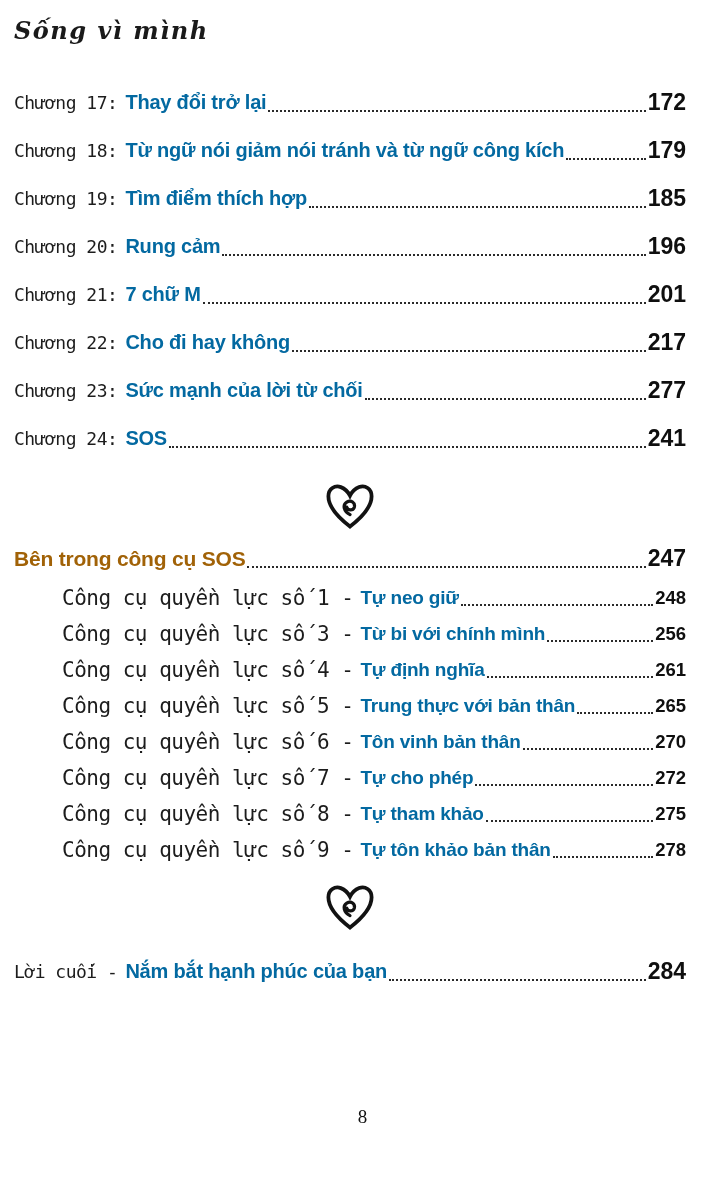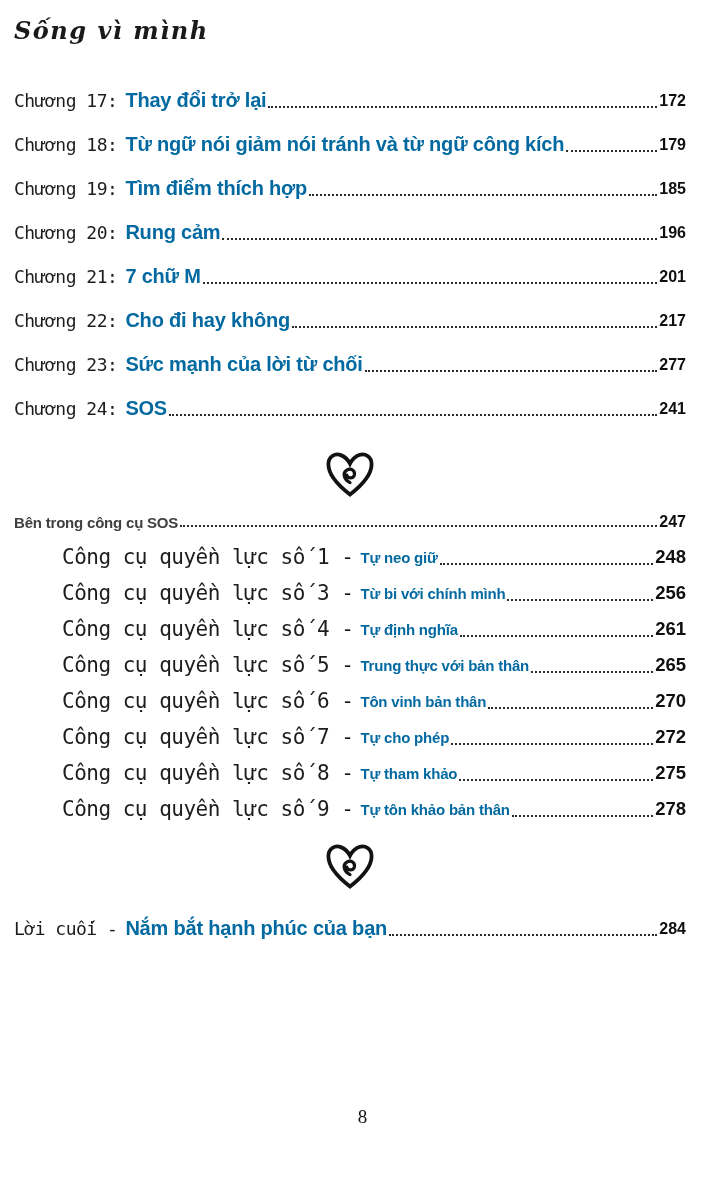--- a/index.html
+++ b/index.html
@@ -32,36 +32,36 @@
     white-space:nowrap;margin-left:8px;letter-spacing:-0.2px;
   }
   .leader{
     flex:1;align-self:stretch;position:relative;min-width:14px;
   }
   .leader::after{
     content:"";position:absolute;left:2px;right:2px;bottom:4px;
     border-bottom:2px dotted #2a2a2a;
   }
   .pageno{
-    font-weight:700;font-size:16px;color:#0f0f0f;white-space:nowrap;
+    font-weight:700;font-size:23px;color:#0f0f0f;white-space:nowrap;
   }
 
   .ornament{box-sizing:border-box;text-align:center;padding:8px 0 10px 0;}
   .ornament svg{display:inline-block;}
 
   .section-row{margin-bottom:14px;}
   .section-title{
-    font-weight:700;font-size:15px;color:#404040;
+    font-weight:700;font-size:21px;color:#a16207;
     white-space:nowrap;letter-spacing:-0.2px;
   }
 
   .tools{padding-left:48px;}
   .tools .row{margin-bottom:12px;}
   .tools .prefix{font-size:21px;}
-  .tools .title{font-size:15px;margin-left:7px;}
+  .tools .title{font-size:19px;margin-left:7px;}
   .tools .pageno{font-size:18.5px;}
 
   .ending{margin-top:12px;}
 
   .footer-pageno{
     position:absolute;left:0;right:0;bottom:72px;
     text-align:center;
     font-family:"Liberation Serif","DejaVu Serif",serif;
     font-size:19px;color:#111;
   }

